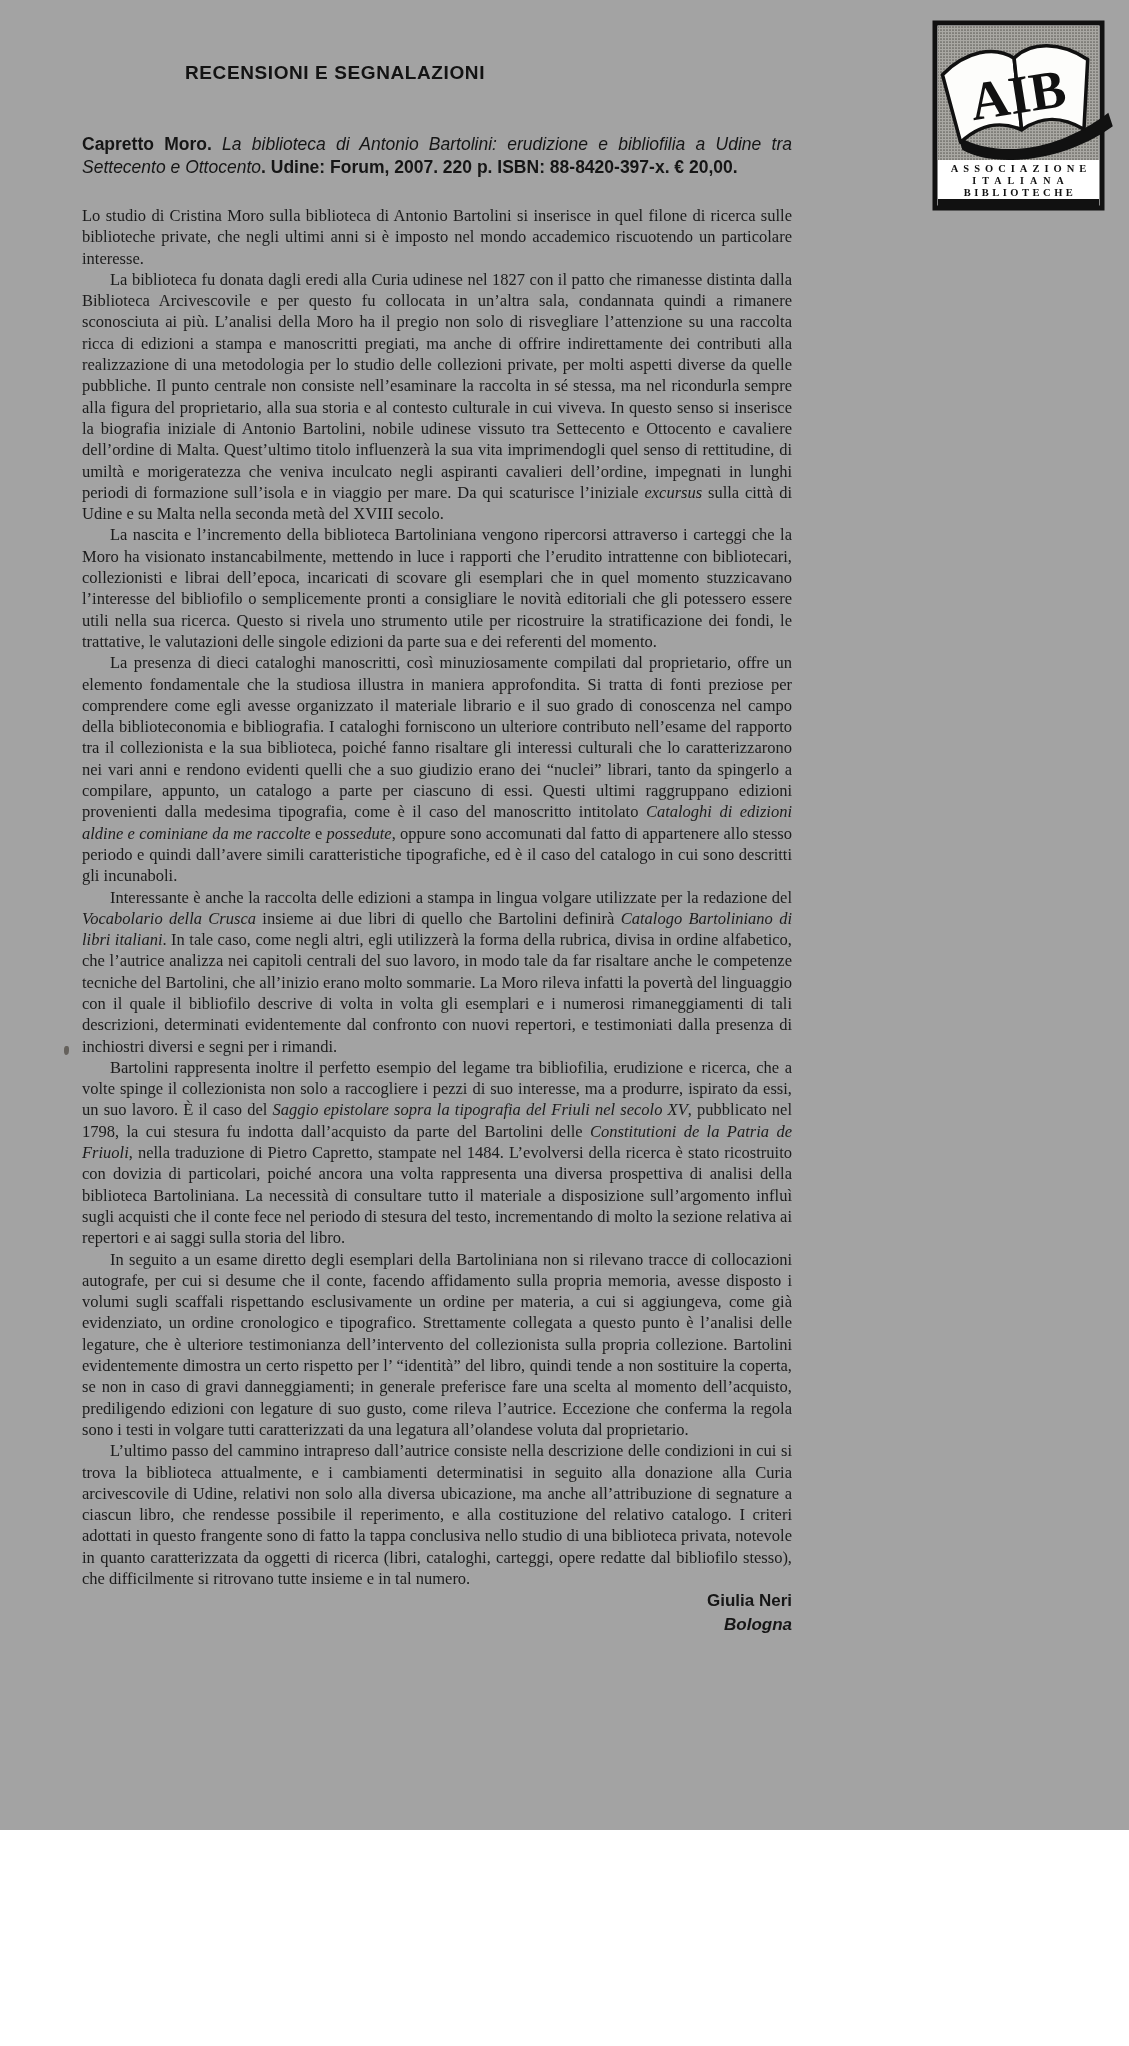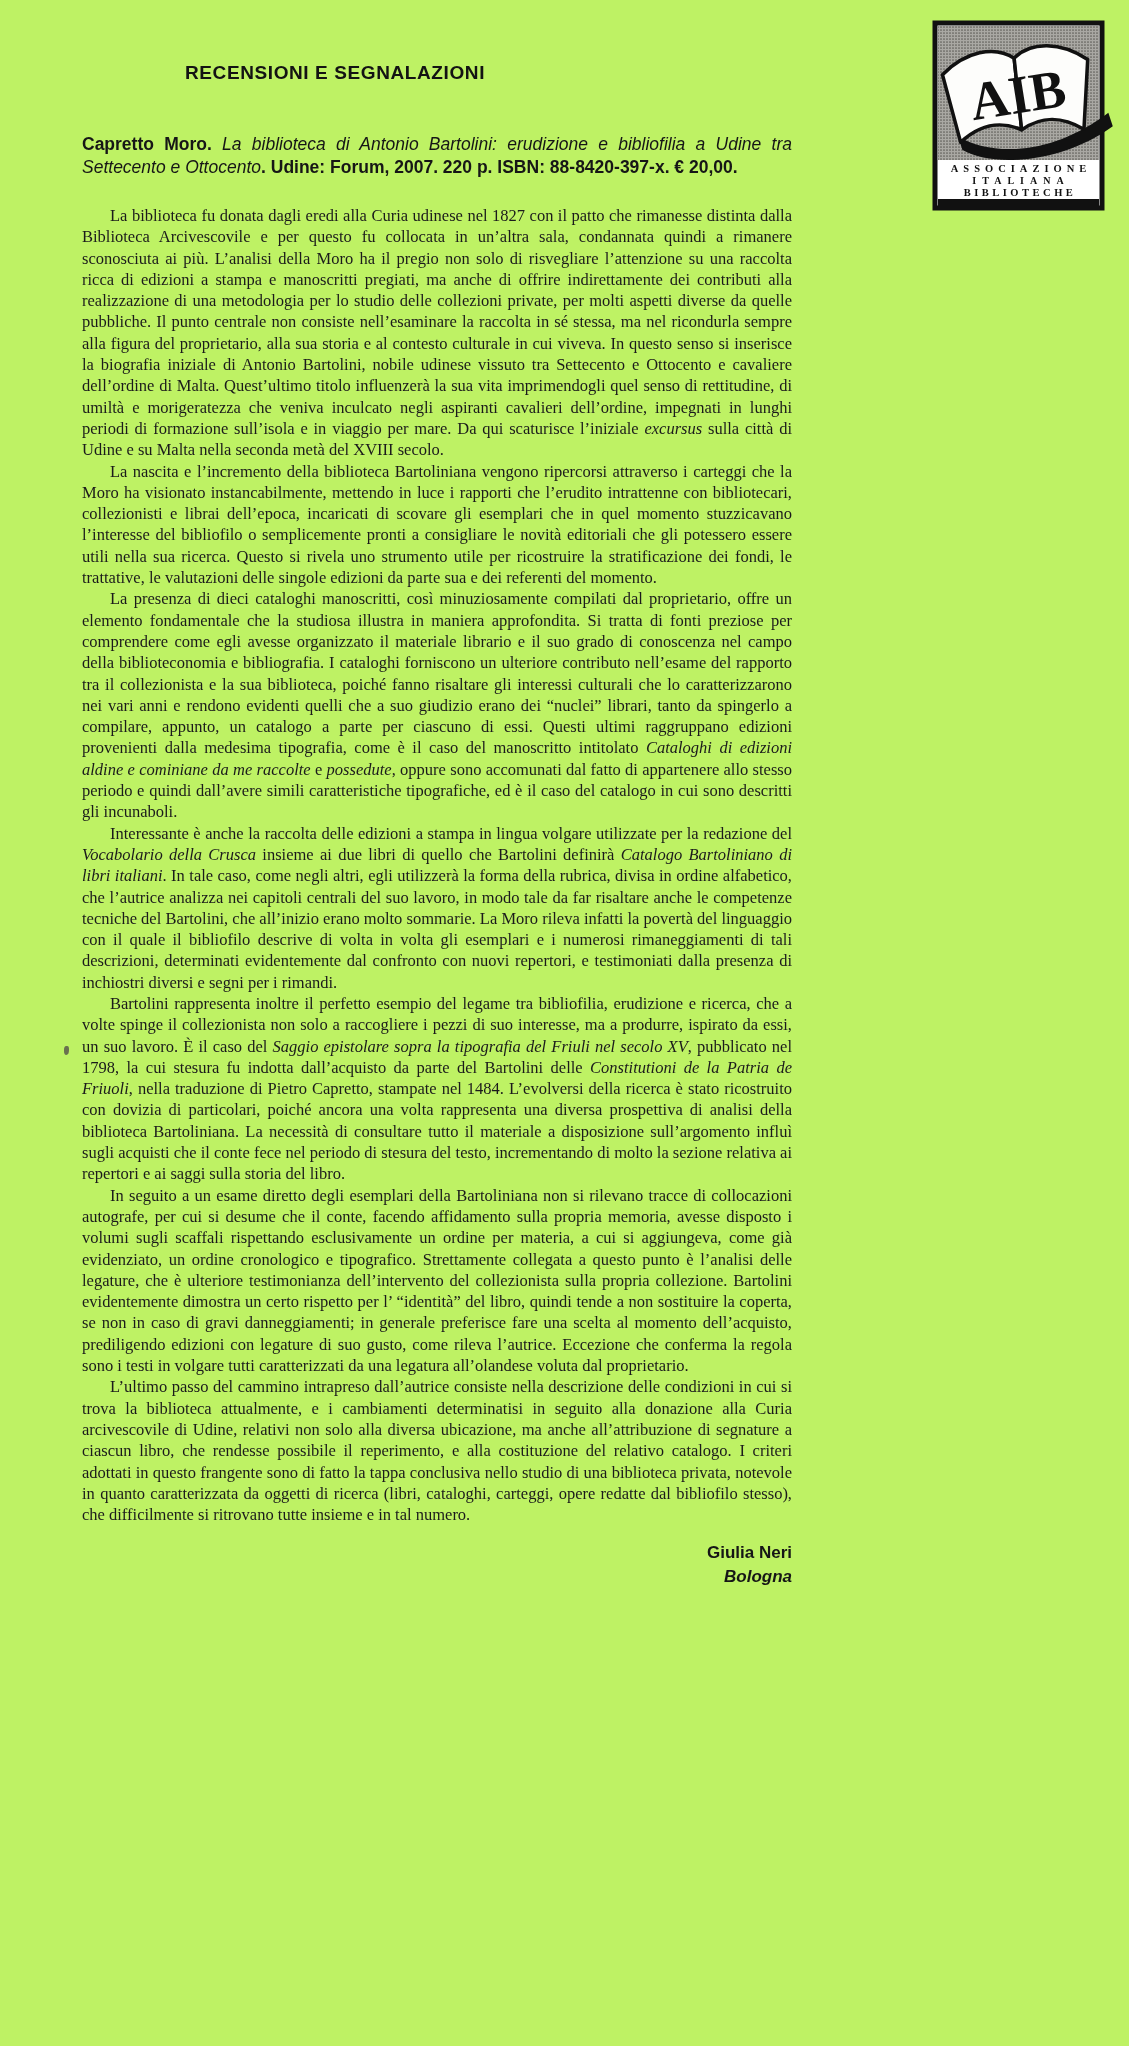--- a/index.html
+++ b/index.html
@@ -1,20 +1,20 @@
 <!DOCTYPE html>
 <html lang="it"><head>
 <meta charset="utf-8">
 <style>
   html,body{margin:0;padding:0;}
   body{background:#ffffff;}
   .page{
     position:relative;
-    width:1129px;height:2046px;
-    background:#bef264;
+    width:1129px;height:1830px;
+    background:#a3a3a3;
     color:#1a1a1a;
     font-family:"Liberation Serif", serif;
     overflow:hidden;
   }
   .section-title{
     position:absolute;left:185px;top:62px;margin:0;
     font-family:"Liberation Sans", sans-serif;
     font-weight:bold;font-size:19px;letter-spacing:0.6px;
     color:#131313;
   }
@@ -32,21 +32,21 @@
   .review-body{
     text-align:justify;
     font-size:16.5px;line-height:21.3px;
     hyphens:auto;-webkit-hyphens:auto;
     color:#1b1b1b;
   }
   .para{margin:0;}
   .para.ind{text-indent:28px;}
   .it{font-style:italic;margin-top:48px;}
   .signature{
-    margin-top:16px;text-align:right;
+    text-align:right;
     font-family:"Liberation Sans", sans-serif;
     font-weight:bold;font-size:17px;line-height:24px;color:#161616;
   }
   .sig-place{font-style:italic;}
   .aib-logo{
     position:absolute;left:928px;top:20px;width:186px;height:192px;
   }
   .speck{
     position:absolute;left:64px;top:1046px;width:5px;height:9px;
     background:#55504a;border-radius:50% 40% 60% 50%;opacity:.8;
@@ -84,20 +84,21 @@
 
       <text x="93" y="152" text-anchor="middle" font-family="Liberation Serif, serif" font-weight="bold" font-size="10.5" fill="#111111" style="letter-spacing:5px">ASSOCIAZIONE</text>
       <text x="93" y="164" text-anchor="middle" font-family="Liberation Serif, serif" font-weight="bold" font-size="10" fill="#111111" style="letter-spacing:6px">ITALIANA</text>
       <text x="92" y="176" text-anchor="middle" font-family="Liberation Serif, serif" font-weight="bold" font-size="10.5" fill="#111111" style="letter-spacing:3.5px">BIBLIOTECHE</text>
     </svg>
   </div>
 
   <div class="textcol">
     <p class="citation"><span class="b">Capretto Moro. </span><span class="bi">La biblioteca di Antonio Bartolini: erudizione e bibliofilia a Udine tra Settecento e Ottocento</span><span class="b">. Udine: Forum, 2007. 220 p. ISBN: 88-8420-397-x. € 20,00.</span></p>
     <div class="review-body" lang="it">
+        <p class="para"><span>Lo studio di Cristina Moro sulla biblioteca di Antonio Bartolini si inserisce in quel filone di ricerca sulle biblioteche private, che negli ultimi anni si è imposto nel mondo accademico riscuotendo un particolare interesse.</span></p>
         <p class="para ind"><span>La biblioteca fu donata dagli eredi alla Curia udinese nel 1827 con il patto che rimanesse distinta dalla Biblioteca Arcivescovile e per questo fu collocata in un’altra sala, condannata quindi a rimanere sconosciuta ai più. L’analisi della Moro ha il pregio non solo di risvegliare l’attenzione su una raccolta ricca di edizioni a stampa e manoscritti pregiati, ma anche di offrire indirettamente dei contributi alla realizzazione di una metodologia per lo studio delle collezioni private, per molti aspetti diverse da quelle pubbliche. Il punto centrale non consiste nell’esaminare la raccolta in sé stessa, ma nel ricondurla sempre alla figura del proprietario, alla sua storia e al contesto culturale in cui viveva. In questo senso si inserisce la biografia iniziale di Antonio Bartolini, nobile udinese vissuto tra Settecento e Ottocento e cavaliere dell’ordine di Malta. Quest’ultimo titolo influenzerà la sua vita imprimendogli quel senso di rettitudine, di umiltà e morigeratezza che veniva inculcato negli aspiranti cavalieri dell’ordine, impegnati in lunghi periodi di formazione sull’isola e in viaggio per mare. Da qui scaturisce l’iniziale </span><span class="it">excursus</span><span> sulla città di Udine e su Malta nella seconda metà del XVIII secolo.</span></p>
         <p class="para ind"><span>La nascita e l’incremento della biblioteca Bartoliniana vengono ripercorsi attraverso i carteggi che la Moro ha visionato instancabilmente, mettendo in luce i rapporti che l’erudito intrattenne con bibliotecari, collezionisti e librai dell’epoca, incaricati di scovare gli esemplari che in quel momento stuzzicavano l’interesse del bibliofilo o semplicemente pronti a consigliare le novità editoriali che gli potessero essere utili nella sua ricerca. Questo si rivela uno strumento utile per ricostruire la stratificazione dei fondi, le trattative, le valutazioni delle singole edizioni da parte sua e dei referenti del momento.</span></p>
         <p class="para ind"><span>La presenza di dieci cataloghi manoscritti, così minuziosamente compilati dal proprietario, offre un elemento fondamentale che la studiosa illustra in maniera approfondita. Si tratta di fonti preziose per comprendere come egli avesse organizzato il materiale librario e il suo grado di conoscenza nel campo della biblioteconomia e bibliografia. I cataloghi forniscono un ulteriore contributo nell’esame del rapporto tra il collezionista e la sua biblioteca, poiché fanno risaltare gli interessi culturali che lo caratterizzarono nei vari anni e rendono evidenti quelli che a suo giudizio erano dei “nuclei” librari, tanto da spingerlo a compilare, appunto, un catalogo a parte per ciascuno di essi. Questi ultimi raggruppano edizioni provenienti dalla medesima tipografia, come è il caso del manoscritto intitolato </span><span class="it">Cataloghi di edizioni aldine e cominiane da me raccolte</span><span> e </span><span class="it">possedute</span><span>, oppure sono accomunati dal fatto di appartenere allo stesso periodo e quindi dall’avere simili caratteristiche tipografiche, ed è il caso del catalogo in cui sono descritti gli incunaboli.</span></p>
         <p class="para ind"><span>Interessante è anche la raccolta delle edizioni a stampa in lingua volgare utilizzate per la redazione del </span><span class="it">Vocabolario della Crusca</span><span> insieme ai due libri di quello che Bartolini definirà </span><span class="it">Catalogo Bartoliniano di libri italiani</span><span>. In tale caso, come negli altri, egli utilizzerà la forma della rubrica, divisa in ordine alfabetico, che l’autrice analizza nei capitoli centrali del suo lavoro, in modo tale da far risaltare anche le competenze tecniche del Bartolini, che all’inizio erano molto sommarie. La Moro rileva infatti la povertà del linguaggio con il quale il bibliofilo descrive di volta in volta gli esemplari e i numerosi rimaneggiamenti di tali descrizioni, determinati evidentemente dal confronto con nuovi repertori, e testimoniati dalla presenza di inchiostri diversi e segni per i rimandi.</span></p>
         <p class="para ind"><span>Bartolini rappresenta inoltre il perfetto esempio del legame tra bibliofilia, erudizione e ricerca, che a volte spinge il collezionista non solo a raccogliere i pezzi di suo interesse, ma a produrre, ispirato da essi, un suo lavoro. È il caso del </span><span class="it">Saggio epistolare sopra la tipografia del Friuli nel secolo XV</span><span>, pubblicato nel 1798, la cui stesura fu indotta dall’acquisto da parte del Bartolini delle </span><span class="it">Constitutioni de la Patria de Friuoli</span><span>, nella traduzione di Pietro Capretto, stampate nel 1484. L’evolversi della ricerca è stato ricostruito con dovizia di particolari, poiché ancora una volta rappresenta una diversa prospettiva di analisi della biblioteca Bartoliniana. La necessità di consultare tutto il materiale a disposizione sull’argomento influì sugli acquisti che il conte fece nel periodo di stesura del testo, incrementando di molto la sezione relativa ai repertori e ai saggi sulla storia del libro.</span></p>
         <p class="para ind"><span>In seguito a un esame diretto degli esemplari della Bartoliniana non si rilevano tracce di collocazioni autografe, per cui si desume che il conte, facendo affidamento sulla propria memoria, avesse disposto i volumi sugli scaffali rispettando esclusivamente un ordine per materia, a cui si aggiungeva, come già evidenziato, un ordine cronologico e tipografico. Strettamente collegata a questo punto è l’analisi delle legature, che è ulteriore testimonianza dell’intervento del collezionista sulla propria collezione. Bartolini evidentemente dimostra un certo rispetto per l’ “identità” del libro, quindi tende a non sostituire la coperta, se non in caso di gravi danneggiamenti; in generale preferisce fare una scelta al momento dell’acquisto, prediligendo edizioni con legature di suo gusto, come rileva l’autrice. Eccezione che conferma la regola sono i testi in volgare tutti caratterizzati da una legatura all’olandese voluta dal proprietario.</span></p>
         <p class="para ind"><span>L’ultimo passo del cammino intrapreso dall’autrice consiste nella descrizione delle condizioni in cui si trova la biblioteca attualmente, e i cambiamenti determinatisi in seguito alla donazione alla Curia arcivescovile di Udine, relativi non solo alla diversa ubicazione, ma anche all’attribuzione di segnature a ciascun libro, che rendesse possibile il reperimento, e alla costituzione del relativo catalogo. I criteri adottati in questo frangente sono di fatto la tappa conclusiva nello studio di una biblioteca privata, notevole in quanto caratterizzata da oggetti di ricerca (libri, cataloghi, carteggi, opere redatte dal bibliofilo stesso), che difficilmente si ritrovano tutte insieme e in tal numero.</span></p>
       </div>
     <div class="signature">
       <div class="sig-name">Giulia Neri</div>

